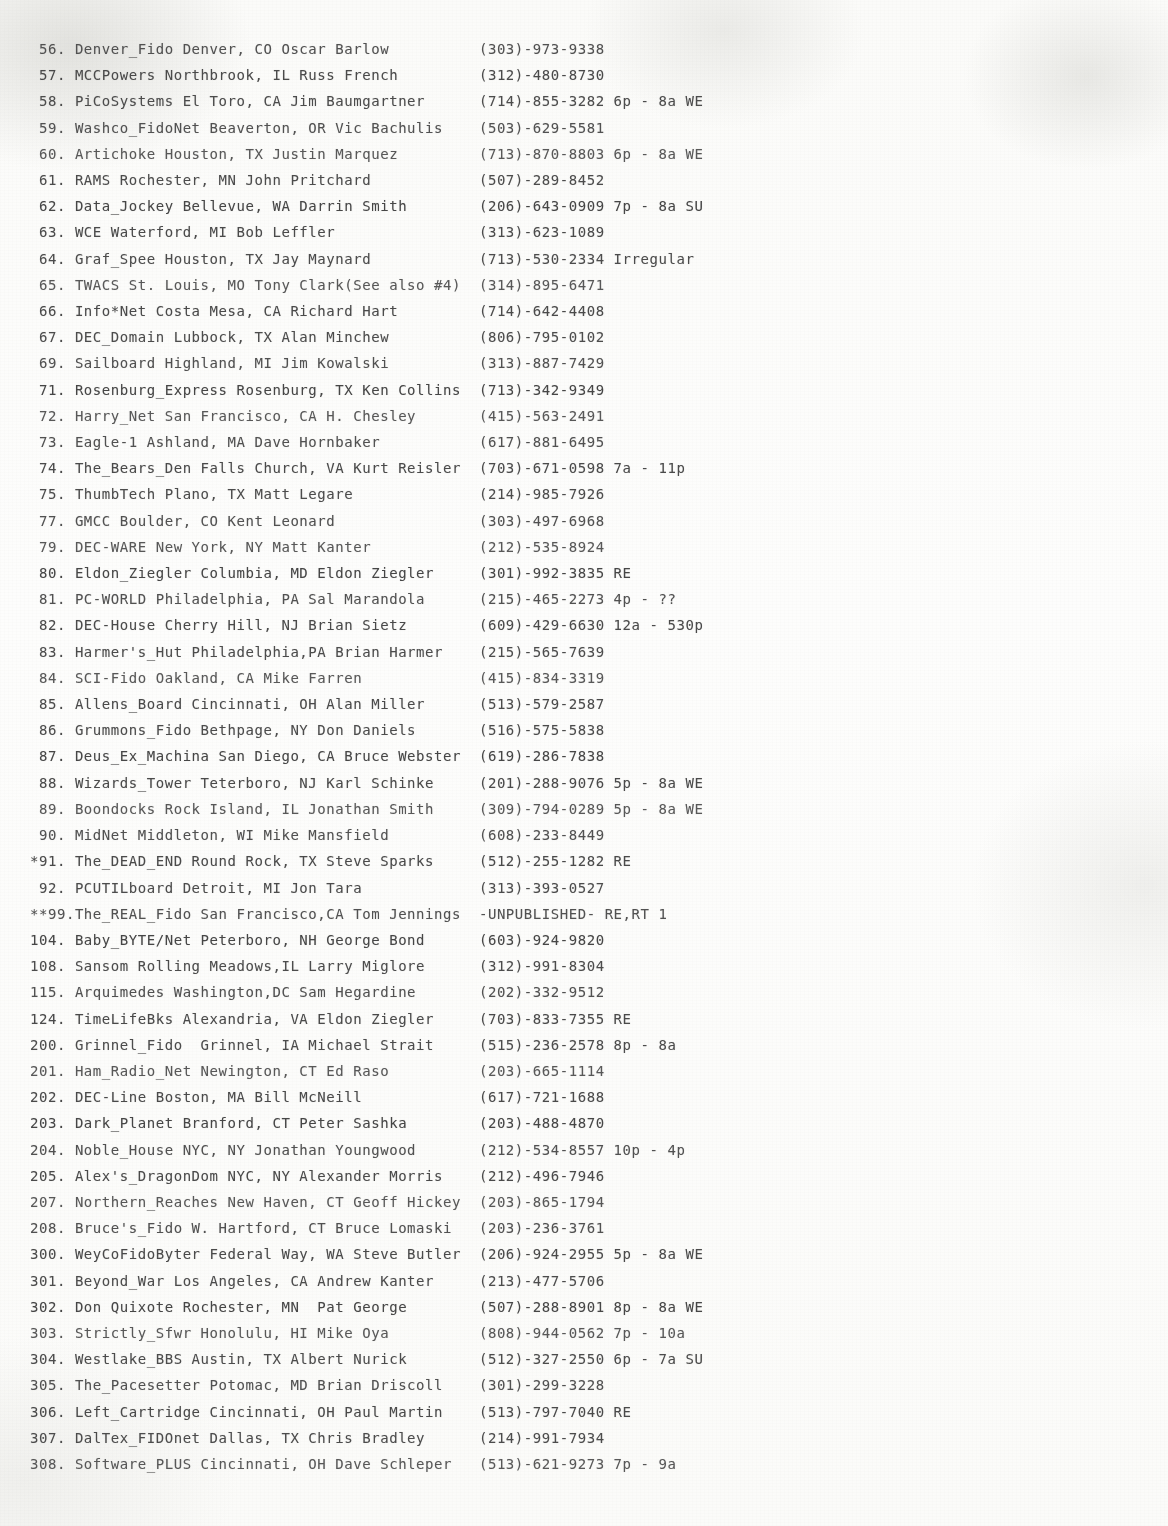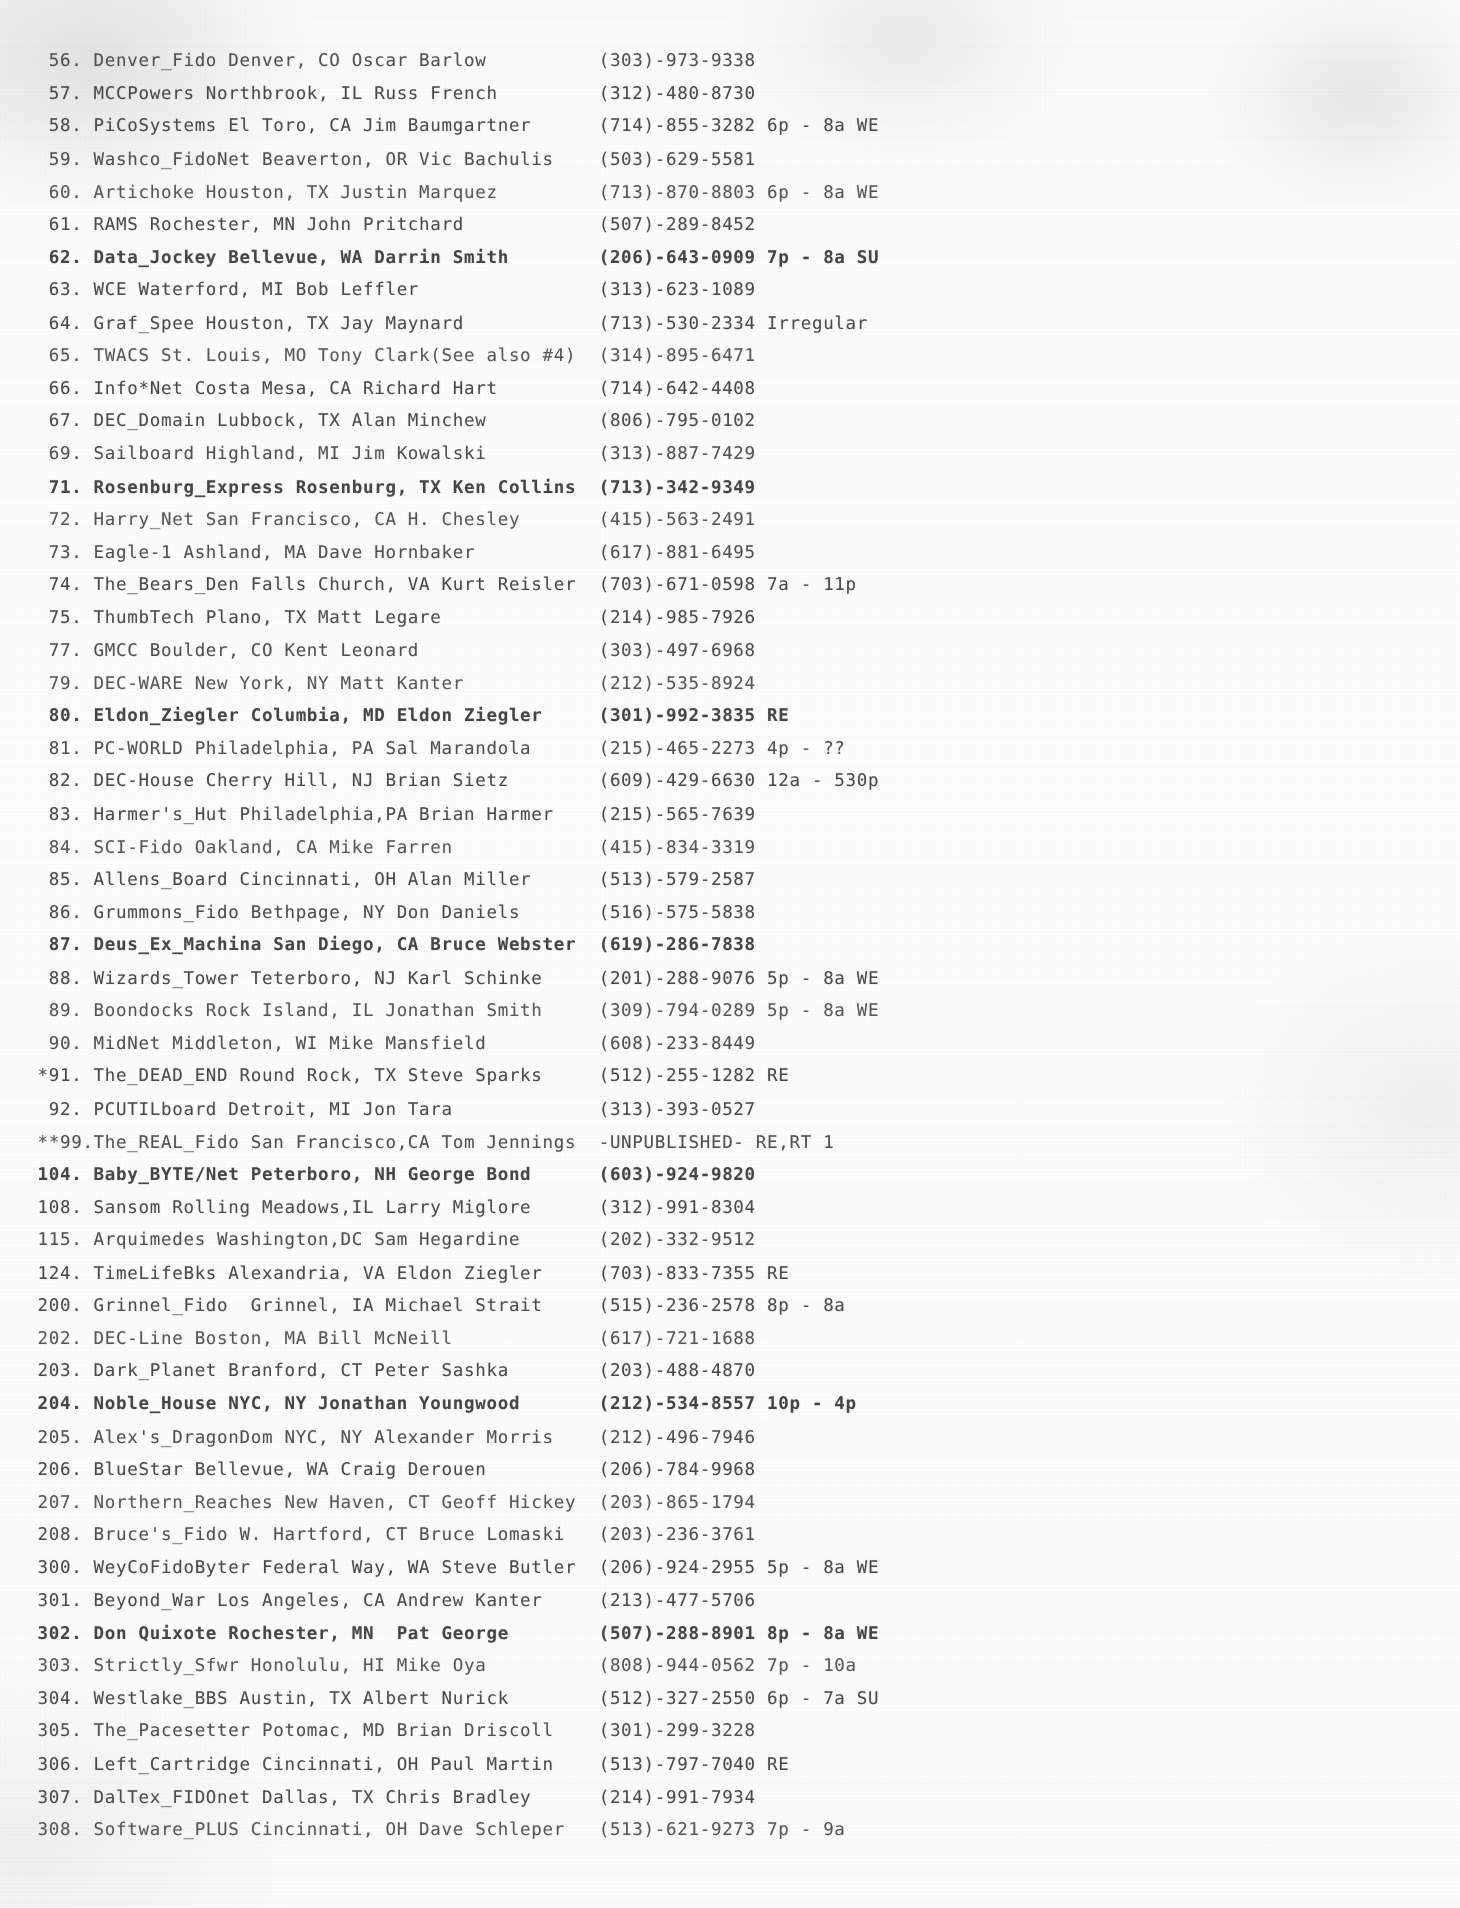--- a/index.html
+++ b/index.html
@@ -52,21 +52,21 @@
     line-height: 26.2px;
     letter-spacing: 0.55px;
     color: #4c4c4c;
     text-shadow: 0 0 1px rgba(120,120,120,0.30);
   }
 
   
   .row:nth-child(3n+1) { color: #515151; }
   .row:nth-child(3n+2) { color: #4a4a4a; }
   .row:nth-child(5n)   { color: #585858; }
-  .row:nth-child(7n)   { color: #464646; font-weight: bold; }
+  .row:nth-child(7n)   { color: #464646; }
 </style>
 </head>
 <body>
 
 <div class="page"></div>
 <div class="grain"></div>
 
 <div class="listing" id="listing">
     <div class="row"> 56. Denver_Fido Denver, CO Oscar Barlow          (303)-973-9338</div>
     <div class="row"> 57. MCCPowers Northbrook, IL Russ French         (312)-480-8730</div>
@@ -100,25 +100,25 @@
     <div class="row"> 89. Boondocks Rock Island, IL Jonathan Smith     (309)-794-0289 5p - 8a WE</div>
     <div class="row"> 90. MidNet Middleton, WI Mike Mansfield          (608)-233-8449</div>
     <div class="row">*91. The_DEAD_END Round Rock, TX Steve Sparks     (512)-255-1282 RE</div>
     <div class="row"> 92. PCUTILboard Detroit, MI Jon Tara             (313)-393-0527</div>
     <div class="row">**99.The_REAL_Fido San Francisco,CA Tom Jennings  -UNPUBLISHED- RE,RT 1</div>
     <div class="row">104. Baby_BYTE/Net Peterboro, NH George Bond      (603)-924-9820</div>
     <div class="row">108. Sansom Rolling Meadows,IL Larry Miglore      (312)-991-8304</div>
     <div class="row">115. Arquimedes Washington,DC Sam Hegardine       (202)-332-9512</div>
     <div class="row">124. TimeLifeBks Alexandria, VA Eldon Ziegler     (703)-833-7355 RE</div>
     <div class="row">200. Grinnel_Fido  Grinnel, IA Michael Strait     (515)-236-2578 8p - 8a</div>
+    <div class="row">201. Ham_Radio_Net Newington, CT Ed Raso          (203)-665-1114</div>
     <div class="row">202. DEC-Line Boston, MA Bill McNeill             (617)-721-1688</div>
     <div class="row">203. Dark_Planet Branford, CT Peter Sashka        (203)-488-4870</div>
     <div class="row">204. Noble_House NYC, NY Jonathan Youngwood       (212)-534-8557 10p - 4p</div>
     <div class="row">205. Alex's_DragonDom NYC, NY Alexander Morris    (212)-496-7946</div>
-    <div class="row">206. BlueStar Bellevue, WA Craig Derouen          (206)-784-9968</div>
     <div class="row">207. Northern_Reaches New Haven, CT Geoff Hickey  (203)-865-1794</div>
     <div class="row">208. Bruce's_Fido W. Hartford, CT Bruce Lomaski   (203)-236-3761</div>
     <div class="row">300. WeyCoFidoByter Federal Way, WA Steve Butler  (206)-924-2955 5p - 8a WE</div>
     <div class="row">301. Beyond_War Los Angeles, CA Andrew Kanter     (213)-477-5706</div>
     <div class="row">302. Don Quixote Rochester, MN  Pat George        (507)-288-8901 8p - 8a WE</div>
     <div class="row">303. Strictly_Sfwr Honolulu, HI Mike Oya          (808)-944-0562 7p - 10a</div>
     <div class="row">304. Westlake_BBS Austin, TX Albert Nurick        (512)-327-2550 6p - 7a SU</div>
     <div class="row">305. The_Pacesetter Potomac, MD Brian Driscoll    (301)-299-3228</div>
     <div class="row">306. Left_Cartridge Cincinnati, OH Paul Martin    (513)-797-7040 RE</div>
     <div class="row">307. DalTex_FIDOnet Dallas, TX Chris Bradley      (214)-991-7934</div>

